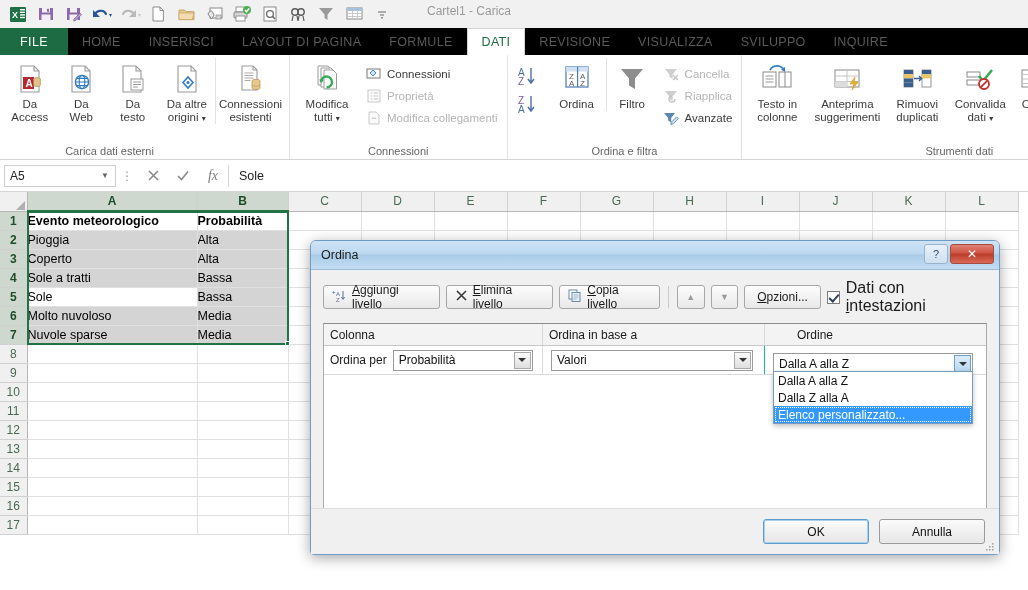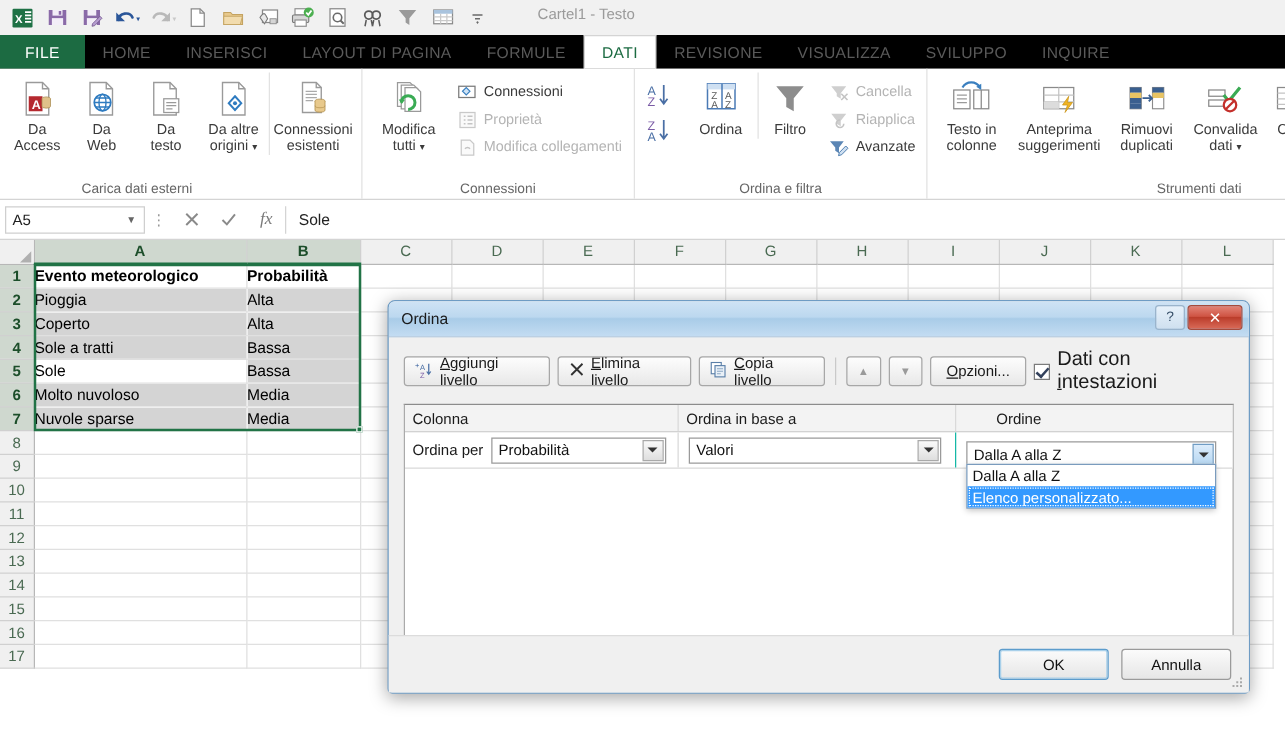--- a/index.html
+++ b/index.html
@@ -248,21 +248,21 @@
   }
   .ddopt { height:17px; display:flex; align-items:center; padding-left:4px; font-size:12px; color:#111; cursor:default; }
   .ddopt.sel { background:#3399ff; color:#fff; outline:1px dotted #fff; outline-offset:-2px; }
   .dlg-footer {
     position:absolute; left:0; right:0; bottom:0; height:46px;
     background:#f0f0f0; border-top:1px solid #dcdcdc;
     display:flex; align-items:center; justify-content:flex-end;
     padding-right:14px; gap:10px;
   }
   .fbtn2 {
-    width:88px; height:25px; border:1px solid #9a9a9a; border-radius:3px;
+    width:106px; height:25px; border:1px solid #9a9a9a; border-radius:3px;
     background:linear-gradient(180deg,#fbfbfb,#e6e6e6);
     display:flex; align-items:center; justify-content:center;
     font-size:12px; color:#111; cursor:default;
   }
   .fbtn2.default { border:1px solid #5c9ccc; box-shadow:0 0 0 1px #a8d0ea inset; }
   .resize-grip { position:absolute; right:4px; bottom:4px; width:12px; height:12px; }
   .ul { text-decoration:underline; }
 </style>
 </head>
 <body>
@@ -365,21 +365,21 @@
           <rect x="7" y="6" width="1" height="8" fill="#c9c9c9"></rect>
           <rect x="12" y="6" width="1" height="8" fill="#c9c9c9"></rect>
         </svg>
     </div>
     <div class="qat-btn">
       <svg width="14" height="18" viewBox="0 0 14 18">
           <path d="M3 7 H11 M5 10 H9 M6.4 12.4 L7 13.2 L7.6 12.4" stroke="#6a6a6a" stroke-width="1.1" fill="none"></path>
         </svg>
     </div>
   </div>
-  <div class="app-title">Cartel1 - Testo</div>
+  <div class="app-title">Cartel1 - Carica</div>
 </div>
 
 <div class="tabs-row">
   <div class="tab-file">FILE</div>
   <div class="tab">HOME</div>
   <div class="tab">INSERISCI</div>
   <div class="tab">LAYOUT DI PAGINA</div>
   <div class="tab">FORMULE</div>
   <div class="tab active">DATI</div>
   <div class="tab">REVISIONE</div>
@@ -1028,20 +1028,21 @@
         </div>
         <div style="flex:1; border-left:1px solid #14b8a6; height:100%; display:flex; align-items:flex-end; padding-left:8px; position:relative;">
           <div class="combo open" style="width:200px;">
             <span>Dalla A alla Z</span>
             <span class="arrowbtn">
                 <span class="tri"></span>
               </span>
           </div>
           <div class="dropdown" style="left:8px; top:25px; width:200px;">
             <div class="ddopt">Dalla A alla Z</div>
+            <div class="ddopt">Dalla Z alla A</div>
             <div class="ddopt sel">Elenco personalizzato...</div>
           </div>
         </div>
       </div>
     </div>
   </div>
 
   <div class="dlg-footer">
     <div class="fbtn2 default">OK</div>
     <div class="fbtn2">Annulla</div>

